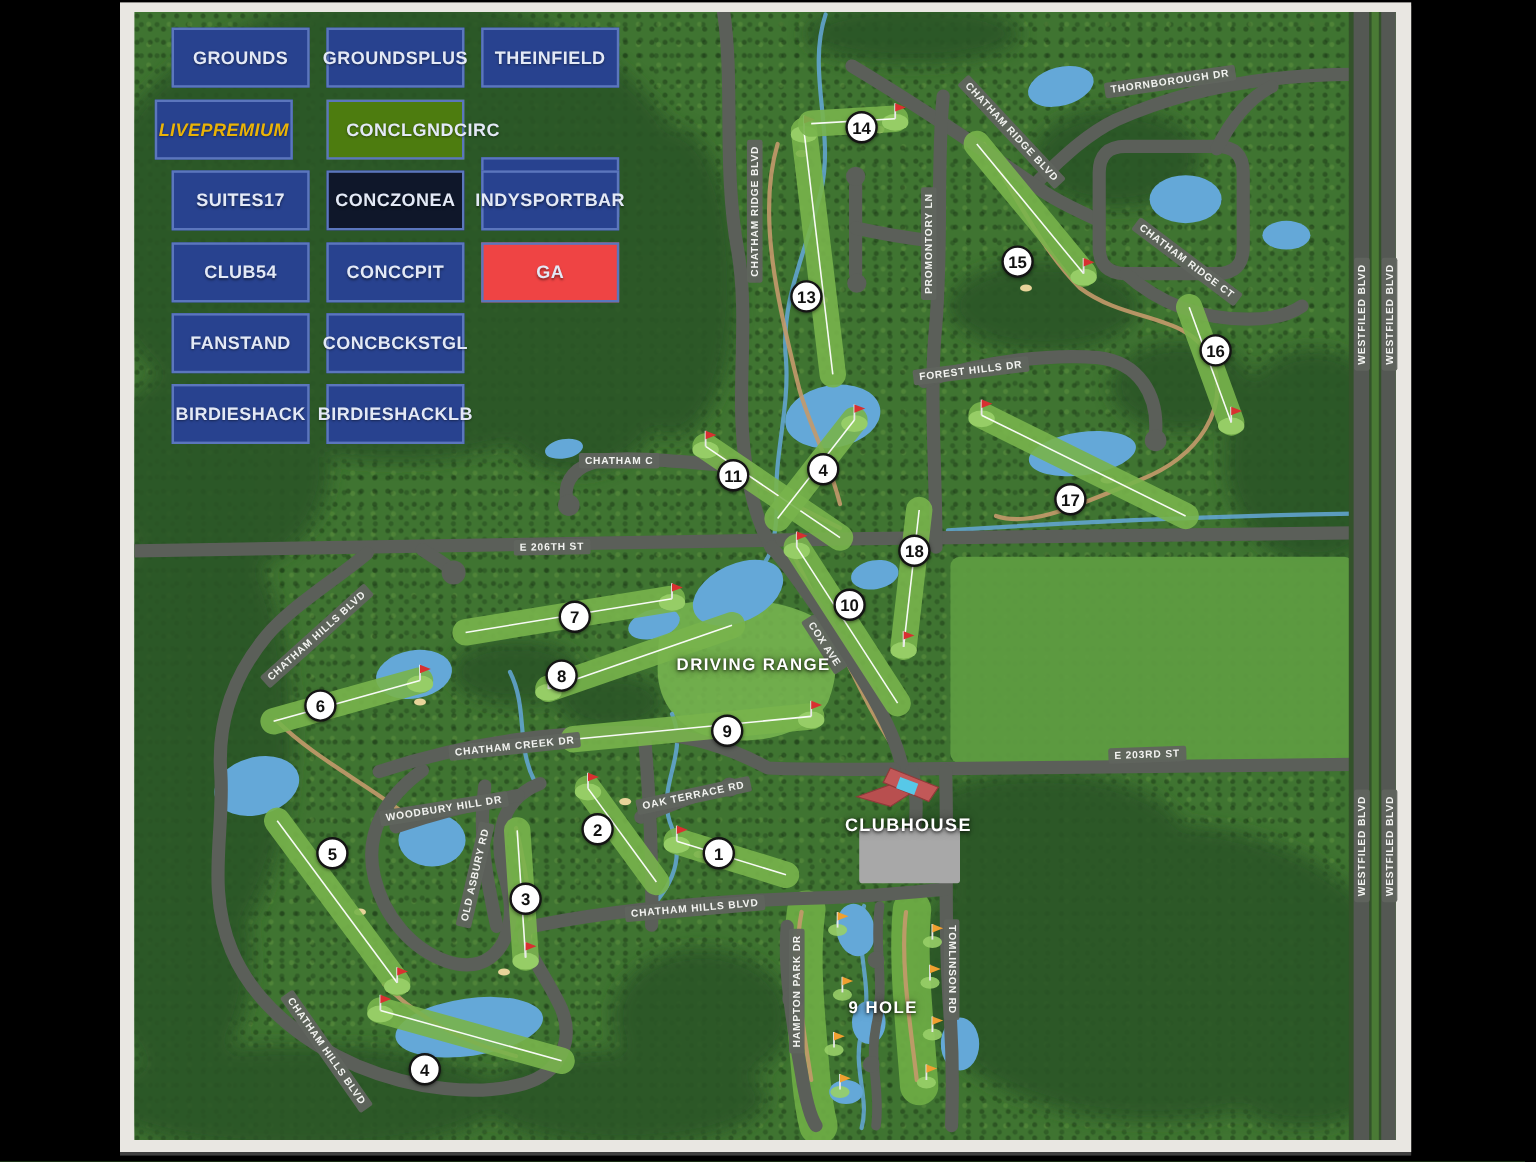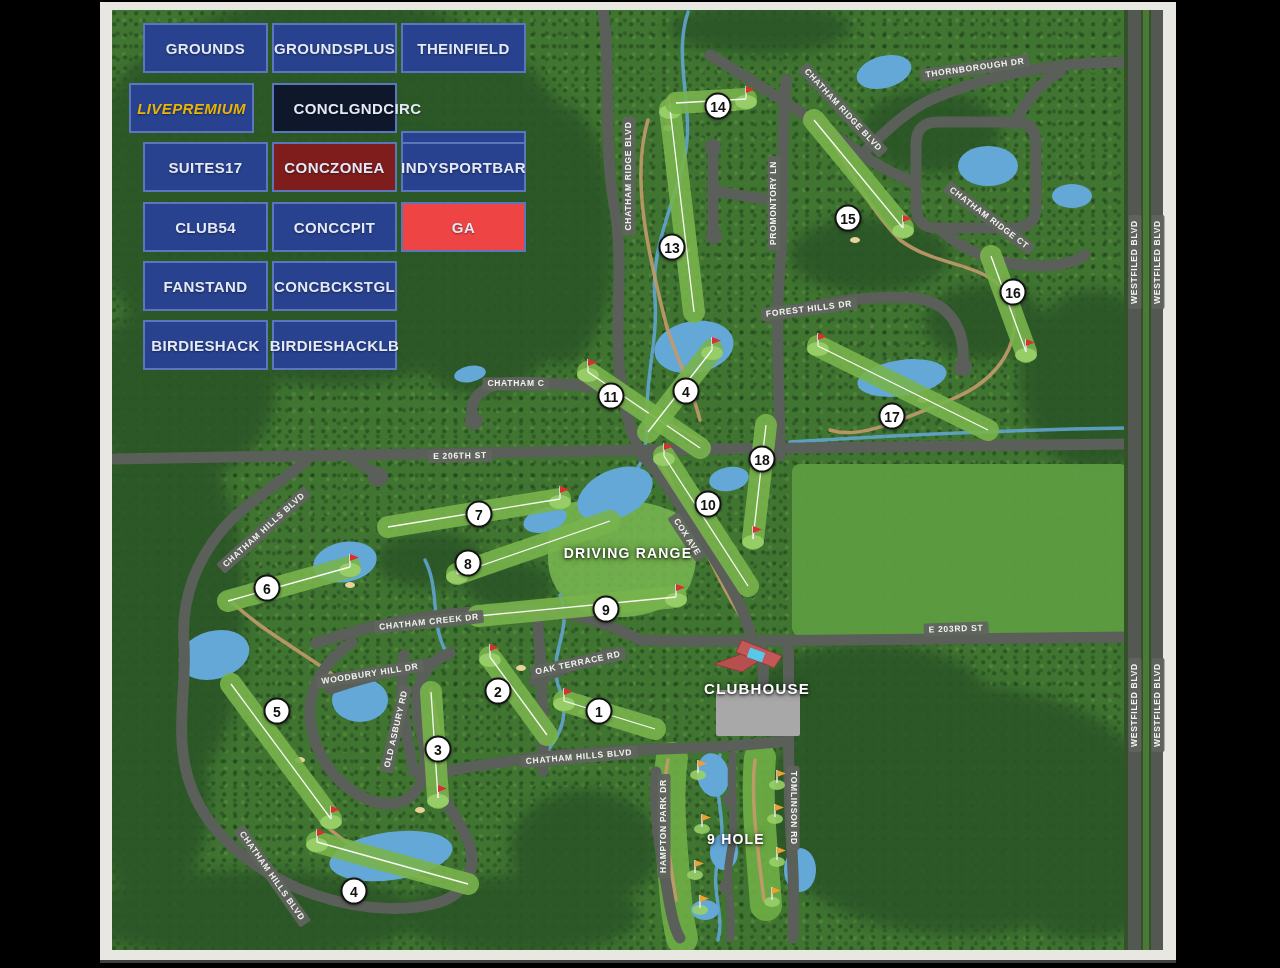--- a/index.html
+++ b/index.html
@@ -8,21 +8,21 @@
   .frame{position:absolute;left:100px;top:2px;width:1076px;height:958px;background:#e9e7e2;
          box-shadow:0 3px 0 rgba(255,255,255,.25);}
   .map{position:absolute;left:112px;top:10px;width:1051px;height:940px;overflow:hidden;
        background-color:#3f7431;
        background-image:
          radial-gradient(circle at 20% 30%, rgba(22,48,18,.45) 1.5px, transparent 2.6px),
          radial-gradient(circle at 70% 60%, rgba(110,160,70,.35) 1.5px, transparent 2.6px),
          radial-gradient(circle at 45% 80%, rgba(28,60,24,.4) 1.5px, transparent 2.6px);
        background-size:11px 11px,17px 17px,13px 13px;}
   #map-svg{position:absolute;left:-112px;top:-10px;width:1280px;height:968px;display:block;}
-  .venue-btn{position:absolute;width:125px;height:50px;box-sizing:border-box;
+  .venue-btn{position:absolute;width:115px;height:50px;box-sizing:border-box;
        display:flex;align-items:center;justify-content:center;cursor:pointer;
        font-weight:bold;font-size:15px;letter-spacing:.4px;
        text-shadow:0 1px 2px rgba(0,0,0,.45);user-select:none;}
   .road-label{position:absolute;font-size:8.5px;font-weight:bold;color:#f2f3f0;
        background:rgba(96,100,94,.95);padding:1px 5px;border-radius:2px;
        letter-spacing:.7px;white-space:nowrap;line-height:1.3;}
   .area-label{position:absolute;font-weight:bold;color:#fff;white-space:nowrap;
        text-shadow:0 1px 3px rgba(0,0,0,.85),0 0 7px rgba(0,0,0,.55);
        letter-spacing:1.2px;transform:translate(-50%,-50%);}
   .hole-marker{position:absolute;width:27px;height:27px;border-radius:50%;background:#fff;
@@ -301,24 +301,24 @@
         <line x1="772" y1="900" x2="772" y2="887" stroke="#e8e8e8" stroke-width="1.5"></line>
         <polygon points="772,887 781,890.5 772,894" fill="#f0a030"></polygon>
       </g>
 </svg>
 </div>
 
 <div class="venue-btn" style="left: 143px; top: 23px; background: rgb(40, 66, 143); border: 2px solid rgb(91, 118, 189); color: rgb(227, 233, 246);">GROUNDS</div>
 <div class="venue-btn" style="left: 272px; top: 23px; background: rgb(40, 66, 143); border: 2px solid rgb(91, 118, 189); color: rgb(227, 233, 246);">GROUNDSPLUS</div>
 <div class="venue-btn" style="left: 401px; top: 23px; background: rgb(40, 66, 143); border: 2px solid rgb(91, 118, 189); color: rgb(227, 233, 246);">THEINFIELD</div>
 <div class="venue-btn" style="left: 129px; top: 83px; background: rgb(40, 66, 143); border: 2px solid rgb(91, 118, 189); color: #eab308; font-style: italic;">LIVEPREMIUM</div>
-<div class="venue-btn" style="left: 272px; top: 83px; background: #0f172a; border: 2px solid rgb(91, 118, 189); color: rgb(227, 233, 246); padding-left: 46px;">CONCLGNDCIRC</div>
+<div class="venue-btn" style="left: 272px; top: 83px; background: #4d7c0f; border: 2px solid rgb(91, 118, 189); color: rgb(227, 233, 246); padding-left: 46px;">CONCLGNDCIRC</div>
 <div class="venue-btn" style="left: 401px; top: 83px; background: rgb(40, 66, 143); border: 2px solid rgb(91, 118, 189); color: rgb(227, 233, 246); margin-top: 48px;">THEDYECLUB</div>
 <div class="venue-btn" style="left: 143px; top: 142px; background: rgb(40, 66, 143); border: 2px solid rgb(91, 118, 189); color: rgb(227, 233, 246);">SUITES17</div>
-<div class="venue-btn" style="left: 272px; top: 142px; background: #7f1d1d; border: 2px solid rgb(91, 118, 189); color: rgb(227, 233, 246);">CONCZONEA</div>
+<div class="venue-btn" style="left: 272px; top: 142px; background: #0f172a; border: 2px solid rgb(91, 118, 189); color: rgb(227, 233, 246);">CONCZONEA</div>
 <div class="venue-btn" style="left: 401px; top: 142px; background: rgb(40, 66, 143); border: 2px solid rgb(91, 118, 189); color: rgb(227, 233, 246);">INDYSPORTBAR</div>
 <div class="venue-btn" style="left: 143px; top: 202px; background: rgb(40, 66, 143); border: 2px solid rgb(91, 118, 189); color: rgb(227, 233, 246);">CLUB54</div>
 <div class="venue-btn" style="left: 272px; top: 202px; background: rgb(40, 66, 143); border: 2px solid rgb(91, 118, 189); color: rgb(227, 233, 246);">CONCCPIT</div>
 <div class="venue-btn" style="left: 401px; top: 202px; background: #ef4444; border: 2px solid rgb(91, 118, 189); color: rgb(227, 233, 246);">GA</div>
 <div class="venue-btn" style="left: 143px; top: 261px; background: rgb(40, 66, 143); border: 2px solid rgb(91, 118, 189); color: rgb(227, 233, 246);">FANSTAND</div>
 <div class="venue-btn" style="left: 272px; top: 261px; background: rgb(40, 66, 143); border: 2px solid rgb(91, 118, 189); color: rgb(227, 233, 246);">CONCBCKSTGL</div>
 <div class="venue-btn" style="left: 143px; top: 320px; background: rgb(40, 66, 143); border: 2px solid rgb(91, 118, 189); color: rgb(227, 233, 246);">BIRDIESHACK</div>
 <div class="venue-btn" style="left: 272px; top: 320px; background: rgb(40, 66, 143); border: 2px solid rgb(91, 118, 189); color: rgb(227, 233, 246);">BIRDIESHACKLB</div>
 <div class="road-label" style="left: 975px; top: 68px; transform: translate(-50%, -50%) rotate(-8deg);">THORNBOROUGH DR</div>
 <div class="road-label" style="left: 629px; top: 176px; transform: translate(-50%, -50%) rotate(-90deg);">CHATHAM RIDGE BLVD</div>

